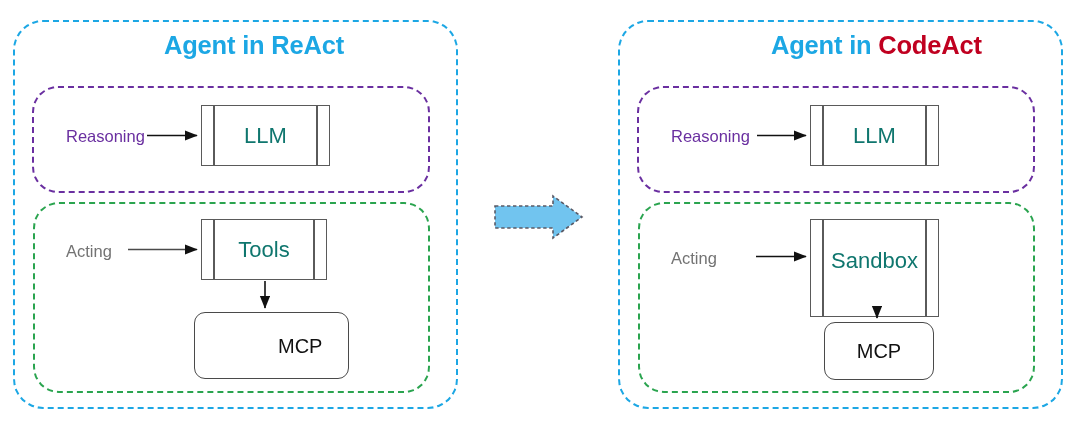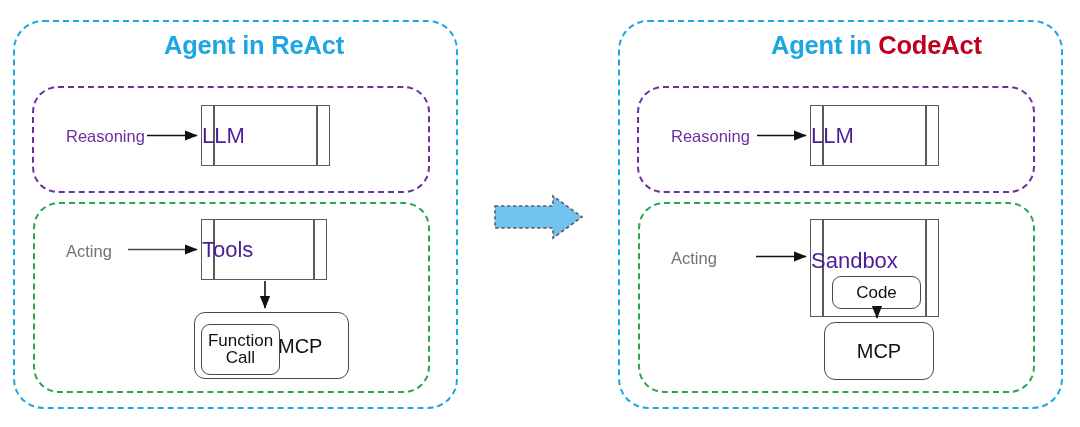--- a/index.html
+++ b/index.html
@@ -67,23 +67,24 @@
     top: 0;
     bottom: 0;
     width: 1.6px;
     background: #5a5a5a;
   }
   .proc .bar.left  { left: 11px; }
   .proc .bar.right { right: 11px; }
   .proc .ptext {
     position: absolute;
     left: 0; right: 0;
+    text-align: center;
     font-size: 22px;
     line-height: 1;
-    color: #4c1d95;
+    color: #0f766e;
     white-space: nowrap;
   }
   .proc .ptext.center {
     top: 50%;
     transform: translateY(-50%);
   }
 
   
   .rnode {
     position: absolute;
@@ -149,24 +150,20 @@
 
   <div class="proc" style="left:201px; top:219px; width:126px; height:61px;">
     <span class="bar left"></span>
     <span class="bar right"></span>
     <span class="ptext center">Tools</span>
   </div>
 
   <div class="rnode" style="left:194px; top:312px; width:155px; height:67px;"></div>
   <div class="inner-label" style="left:278px; top:336px;">MCP</div>
 
-  <div class="rnode" style="left:201px; top:324px; width:79px; height:51px; border-radius:9px;">
-    <span class="rtext" style="font-size:17px;">Function
-Call</span>
-  </div>
 
   <div class="dbox agent" style="left:618px; top:20px; width:445px; height:389px;"></div>
 
   <div class="panel-title" style="left:751px; top:33px;">
     <span class="t-blue">Agent in </span><span class="t-red">CodeAct</span>
   </div>
 
   <div class="dbox reason" style="left:637px; top:86px; width:398px; height:107px;"></div>
 
   <div class="side-label lbl-reason" style="left:671px; top:128px;">Reasoning</div>
@@ -180,23 +177,20 @@
   <div class="dbox act" style="left:638px; top:202px; width:397px; height:191px;"></div>
 
   <div class="side-label lbl-act" style="left:671px; top:250px;">Acting</div>
 
   <div class="proc" style="left:810px; top:219px; width:129px; height:98px;">
     <span class="bar left"></span>
     <span class="bar right"></span>
     <span class="ptext red-text" style="top:19px;margin-top:11px;">Sandbox</span>
   </div>
 
-  <div class="rnode" style="left:832px; top:276px; width:89px; height:33px; border-radius:9px;">
-    <span class="rtext red-text" style="font-size:17px;">Code</span>
-  </div>
 
   <div class="rnode" style="left:824px; top:322px; width:110px; height:58px;">
     <span class="rtext">MCP</span>
   </div>
 
   <svg id="arrows" viewBox="0 0 1080 427">
     <defs>
       <marker id="ah" markerWidth="9" markerHeight="9" refX="7.5" refY="3.2" orient="auto" markerUnits="strokeWidth">
         <path d="M0,0 L8,3.2 L0,6.4 z" fill="#111111"></path>
       </marker>

